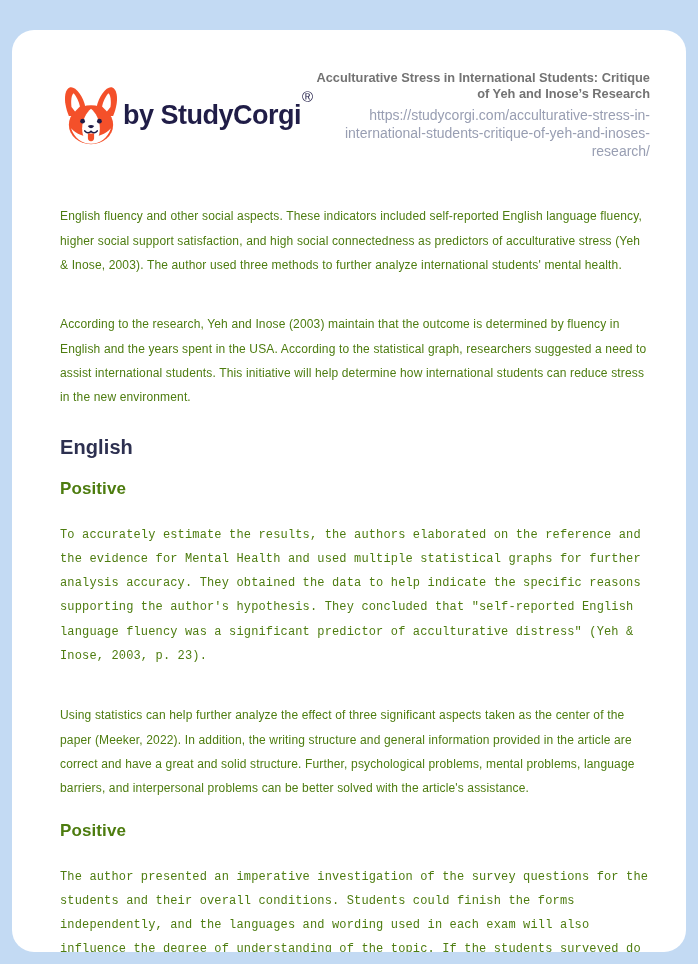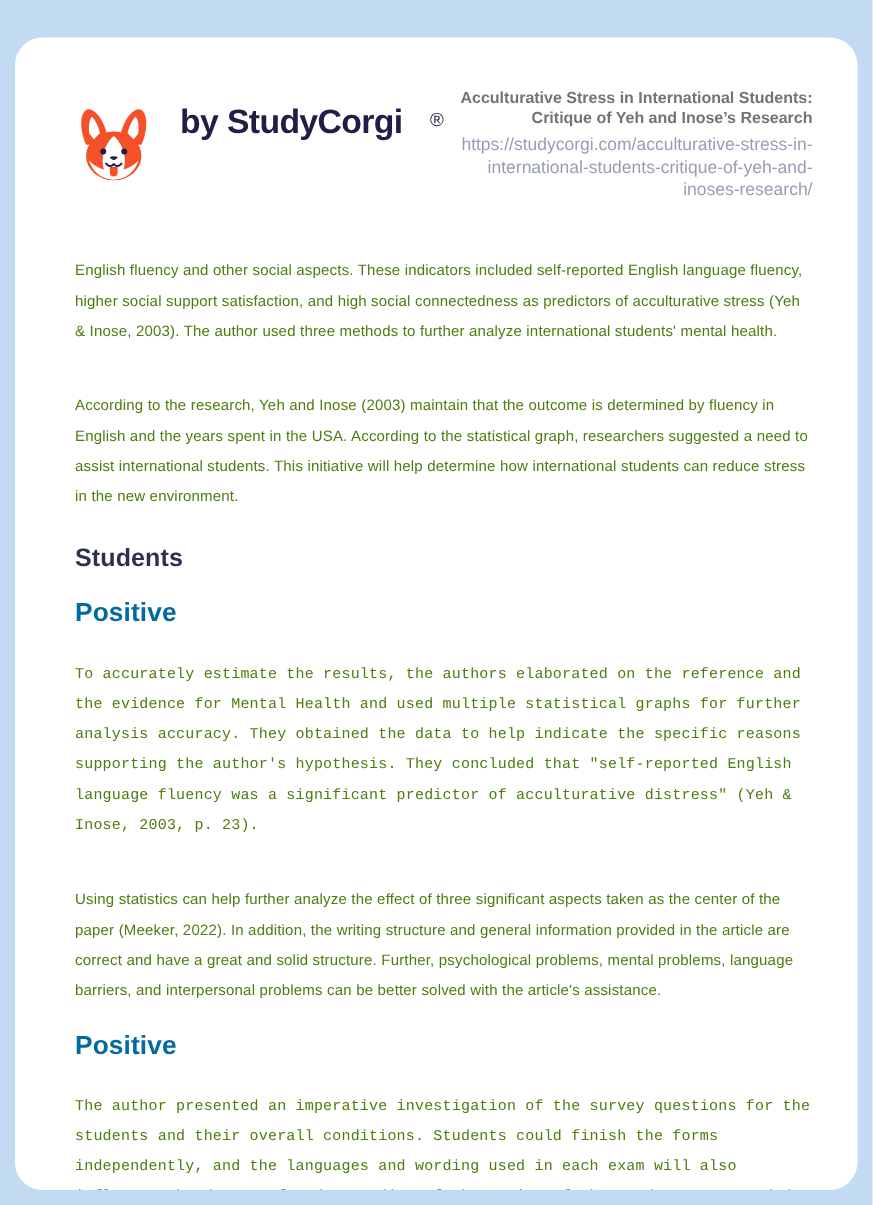--- a/index.html
+++ b/index.html
@@ -24,22 +24,22 @@
     overflow: hidden;
   }
   
   .header {
     display: flex;
     justify-content: space-between;
     align-items: center;
   }
   .brand {
     display: flex;
-    align-items: flex-start;
-    gap: 22px;
+    align-items: center;
+    gap: 1px;
     cursor: pointer;
   }
   .corgi { display: inline-flex; width: 62px; height: 66px; }
   .brand-text {
     font-size: 27px;
     font-weight: 800;
     color: #201d47;
     letter-spacing: -0.5px;
     white-space: nowrap;
   }
@@ -82,23 +82,23 @@
   .article p:first-child { margin-top: 0; }
   .article h2 {
     margin: 26px 0 0;
     font-size: 20px;
     font-weight: 800;
     color: #2d3050;
     letter-spacing: 0.1px;
   }
   .article h3 {
     margin: 20px 0 0;
-    font-size: 21px;
+    font-size: 17px;
     font-weight: 800;
-    color: #0369a1;
+    color: #4d7c0f;
     letter-spacing: 0.1px;
   }
   .article h3 + p { margin-top: 24px; font-family: Liberation Mono, monospace; }
 </style>
 </head>
 <body>
 
 <div class="card">
 
   <header class="header">
@@ -129,21 +129,21 @@
     <div class="doc-meta">
       <div class="doc-title">Acculturative Stress in International Students: Critique of Yeh and Inose’s Research</div>
       <a class="doc-url">https://studycorgi.com/acculturative-stress-in-international-students-critique-of-yeh-and-inoses-research/</a>
     </div>
 
   </header>
 
   <main class="article">
     <p>English fluency and other social aspects. These indicators included self-reported English language fluency, higher social support satisfaction, and high social connectedness as predictors of acculturative stress (Yeh &amp; Inose, 2003). The author used three methods to further analyze international students' mental health.</p>
     <p>According to the research, Yeh and Inose (2003) maintain that the outcome is determined by fluency in English and the years spent in the USA. According to the statistical graph, researchers suggested a need to assist international students. This initiative will help determine how international students can reduce stress in the new environment.</p>
-    <h2>Students</h2>
+    <h2>English</h2>
     <h3>Positive</h3>
     <p>To accurately estimate the results, the authors elaborated on the reference and the evidence for Mental Health and used multiple statistical graphs for further analysis accuracy. They obtained the data to help indicate the specific reasons supporting the author's hypothesis. They concluded that "self-reported English language fluency was a significant predictor of acculturative distress" (Yeh &amp; Inose, 2003, p. 23).</p>
     <p>Using statistics can help further analyze the effect of three significant aspects taken as the center of the paper (Meeker, 2022). In addition, the writing structure and general information provided in the article are correct and have a great and solid structure. Further, psychological problems, mental problems, language barriers, and interpersonal problems can be better solved with the article's assistance.</p>
     <h3>Positive</h3>
     <p>The author presented an imperative investigation of the survey questions for the students and their overall conditions. Students could finish the forms independently, and the languages and wording used in each exam will also influence the degree of understanding of the topic. If the students surveyed do not understand the essence of the questions, they will make incorrect judgments about the test results.</p>
   </main>
 
 </div>
 
 </body></html>

